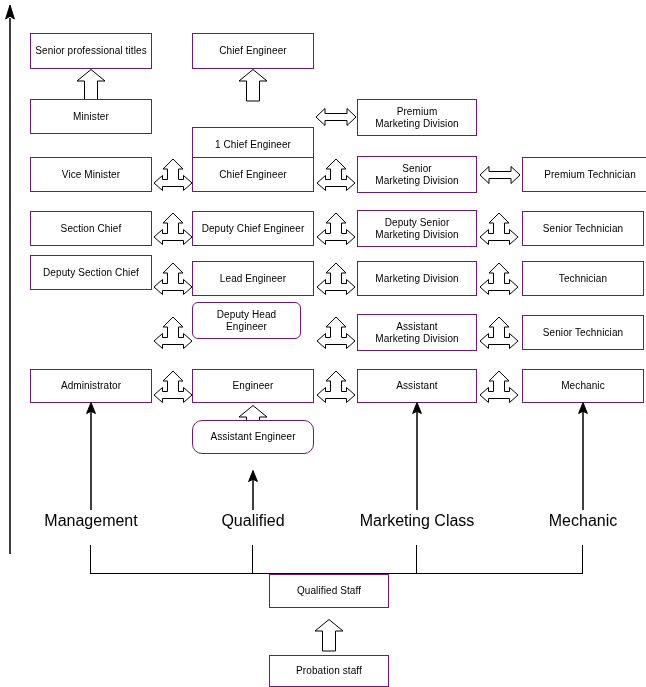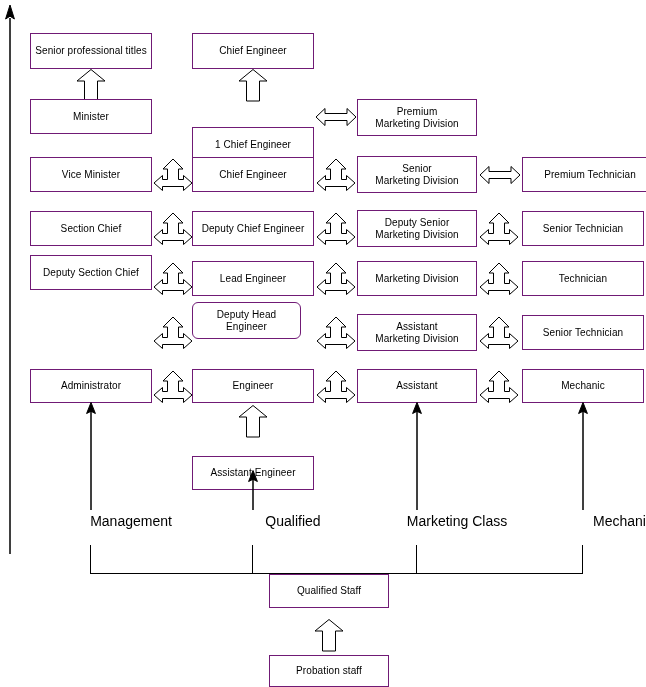--- a/index.html
+++ b/index.html
@@ -22,27 +22,26 @@
     text-align:center;
     font-size:10px;
     line-height:12px;
     color:#000;
     letter-spacing:.1px;
     padding:0 3px;
   }
   .box span{display:block;}
   .catlabel{
     position:absolute;
-    font-size:14px;
+    font-size:16px;
     line-height:12px;
     color:#000;
     text-align:center;
     white-space:nowrap;
     transform:translateX(-50%);
-    margin-left:40px;
   }
   .vline{position:absolute;background:#000;width:1px;}
   .hline{position:absolute;background:#000;height:1px;}
   svg.glyph{position:absolute;overflow:visible;}
   svg.glyph path, svg.glyph polyline, svg.glyph line{
     fill:#ffffff;stroke:#000000;stroke-width:1;
     stroke-linejoin:miter;stroke-linecap:butt;
   }
   svg.solid path{fill:#000;stroke:#000;}
 </style>
@@ -114,21 +113,21 @@
   </div>
 
   <div class="box" style="left:192px;top:369px;width:122px;height:34px;">
     <span>Engineer</span>
   </div>
 
   <svg class="glyph" style="left:233px;top:404px;" width="40" height="34" viewBox="0 0 40 34">
     <path d="M13.5 33 L13.5 13 L6 13 L20 1.5 L34 13 L26.5 13 L26.5 33 Z"></path>
   </svg>
 
-  <div class="box" style="left:192px;top:456px;width:122px;height:34px;">
+  <div class="box" style="left:192px;top:420px;width:122px;height:34px;border-radius:10px;">
     <span>Assistant Engineer</span>
   </div>
 
   <div class="box" style="left:357px;top:99px;width:120px;height:37px;">
     <span>Premium<br>Marketing Division</span>
   </div>
 
   <div class="box" style="left:357px;top:156px;width:120px;height:37px;">
     <span>Senior<br>Marketing Division</span>
   </div>

